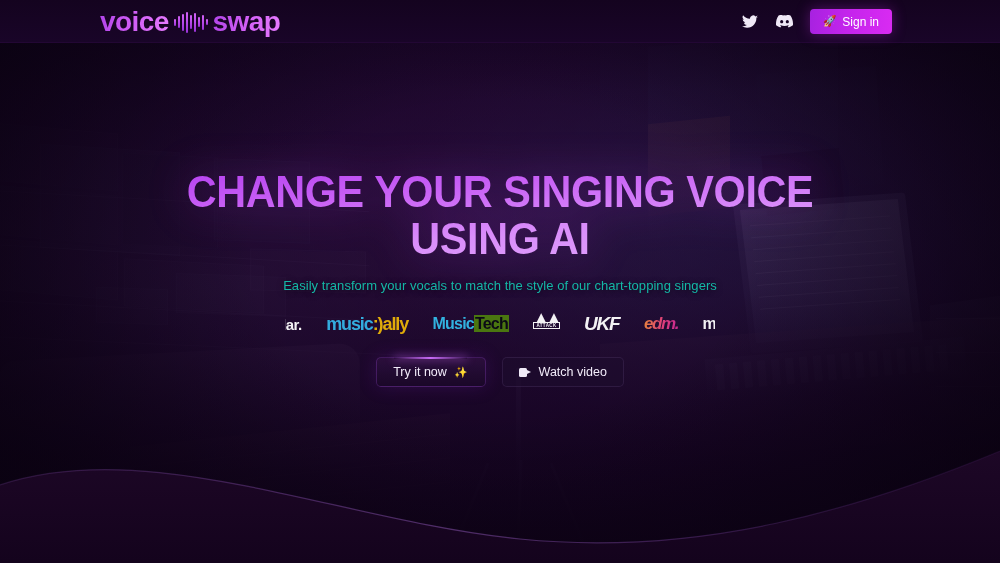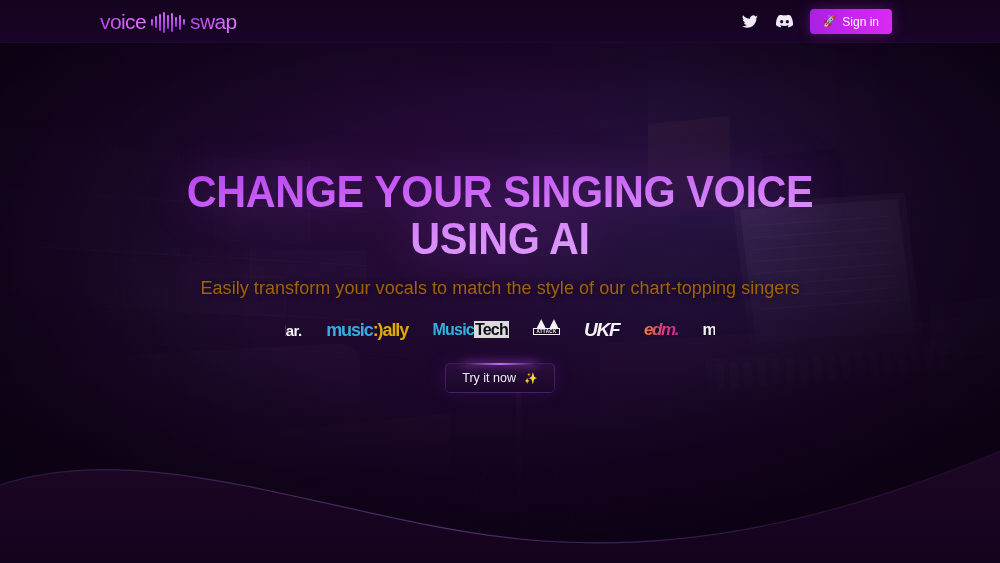--- a/index.html
+++ b/index.html
@@ -128,21 +128,21 @@
 
   
   .header {
     position:absolute; left:0; top:0; width:1000px; height:43px;
     background:linear-gradient(180deg, #14031f 0%, #190528 100%);
     display:flex; align-items:center; z-index:30;
     border-bottom:1px solid rgba(130,40,190,0.13);
   }
   .logo { position:absolute; left:100px; top:10px; display:flex; align-items:center; height:24px; }
   .logo-word {
-    font-size:21px; font-weight:normal; letter-spacing:-0.6px;
+    font-size:28px; font-weight:bold; letter-spacing:-0.6px;
     background:linear-gradient(100deg, #b044e8 0%, #cf5cf5 45%, #e77bff 100%);
     -webkit-background-clip:text; background-clip:text; color:transparent;
   }
   .logo-wave { display:flex; align-items:center; gap:2px; margin:0 5px; height:22px; }
   .logo-wave i { display:block; width:2px; border-radius:1px; background:linear-gradient(180deg,#d562f8,#9a32d8); }
 
   .nav { position:absolute; left:352px; top:0; height:43px; display:flex; align-items:center; gap:28px; }
   .nav a {
     color:#ddd4ea; font-size:12.5px; text-decoration:none; letter-spacing:0.1px;
   }
@@ -166,37 +166,37 @@
     font-size:44px; line-height:47px; font-weight:bold;
     letter-spacing:-0.4px;
     font-family:"Liberation Sans", sans-serif;
     font-stretch:condensed;
     background:linear-gradient(175deg, #b43ff0 0%, #c961f5 30%, #d98dfa 62%, #e0a6fb 100%);
     -webkit-background-clip:text; background-clip:text; color:transparent;
     filter:drop-shadow(0 0 22px rgba(175,50,230,0.35));
     transform:scaleX(0.94);
   }
   .sub {
-    margin-top:16px; color:#a16207; font-size:18px; letter-spacing:0.05px;
+    margin-top:16px; color:#14b8a6; font-size:13px; letter-spacing:0.05px;
     text-shadow:0 1px 6px rgba(0,0,0,0.6);
   }
 
   
   .press {
     margin-top:18px; width:430px; height:26px;
     display:flex; align-items:center; justify-content:space-between;
     overflow:hidden; opacity:0.95;
   }
   .press > div { display:flex; align-items:center; height:26px; flex:none; }
   .pl-radar { font-size:15px; font-weight:bold; color:#ffffff; letter-spacing:-0.5px; margin-left:-8px; }
   .pl-musically { font-size:18px; font-weight:bold; letter-spacing:-1.1px; }
   .pl-musically .c1 { color:#35b5e8; } .pl-musically .c2 { color:#eab308; }
   .pl-musictech { font-size:16px; font-weight:bold; letter-spacing:-0.8px; }
   .pl-musictech .mt1 { color:#33bcea; }
-  .pl-musictech .mt2 { color:#ffffff; background:#e5e5e5; color:#0a0a14; padding:0 1px; }
+  .pl-musictech .mt2 { color:#ffffff; background:#4d7c0f; color:#0a0a14; padding:0 1px; }
   .pl-attack { display:flex; flex-direction:column; align-items:center; }
   .pl-attack .mt-glyph { font-size:15px; color:#fff; line-height:11px; letter-spacing:-2px; }
   .pl-attack .mt-word { font-size:4.5px; color:#fff; letter-spacing:0.4px; border:0.5px solid #fff; padding:0 2px; font-weight:bold; }
   .pl-ukf { font-size:19px; font-weight:bold; font-style:italic; color:#ffffff; letter-spacing:-1.2px; }
   .pl-edm { font-size:17px; font-weight:bold; font-style:italic; letter-spacing:-1.4px;
             background:linear-gradient(95deg,#f08a3c 0%, #e8417f 55%, #d32a97 100%);
             -webkit-background-clip:text; background-clip:text; color:transparent; }
   .pl-mu { font-size:16px; font-weight:bold; color:#ffffff; letter-spacing:-0.8px; margin-right:-10px; }
 
   
@@ -392,20 +392,24 @@
       <div>
         <span class="pl-mu">mu</span>
       </div>
     </div>
 
     <div class="ctas">
       <button class="btn-try">
         <span>Try it now</span>
         <span class="sparkle">✨</span>
       </button>
+      <button class="btn-watch">
+        <span class="camico"></span>
+        <span>Watch video</span>
+      </button>
     </div>
   </div>
 
   <div class="wave-wrap">
     <svg viewBox="0 0 1000 120" preserveAspectRatio="none">
       <defs>
         <linearGradient id="wg" x1="0" y1="0" x2="0" y2="1">
           <stop offset="0%" stop-color="#1d0726"></stop>
           <stop offset="100%" stop-color="#14031d"></stop>
         </linearGradient>

